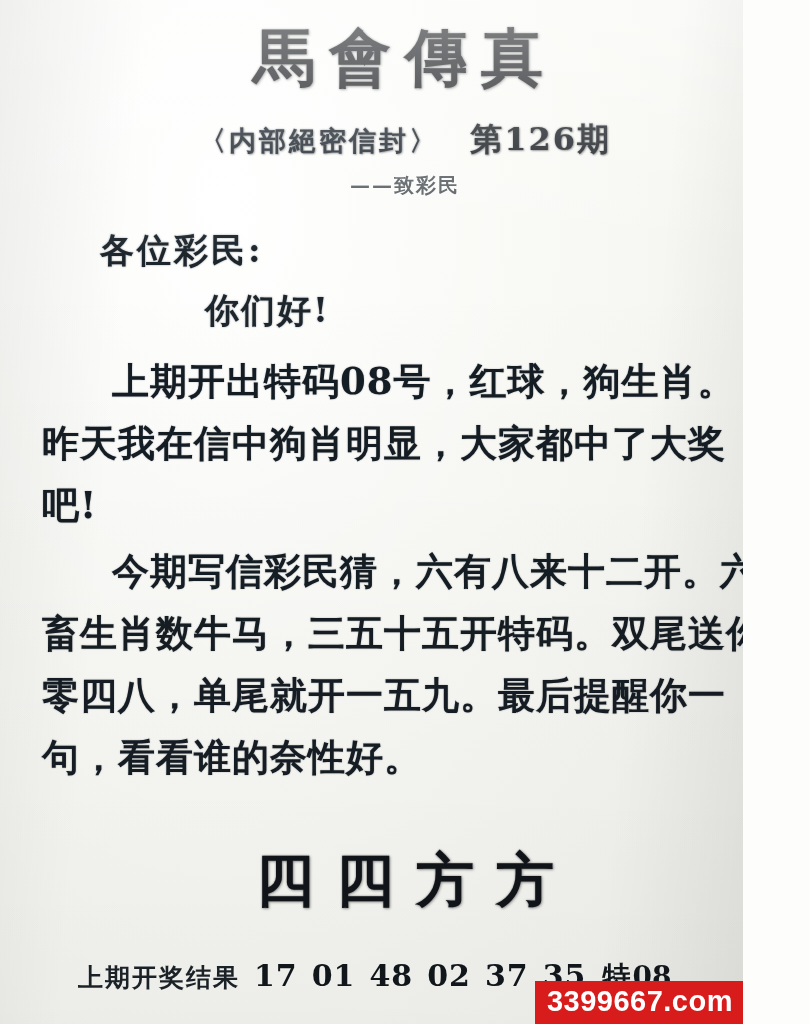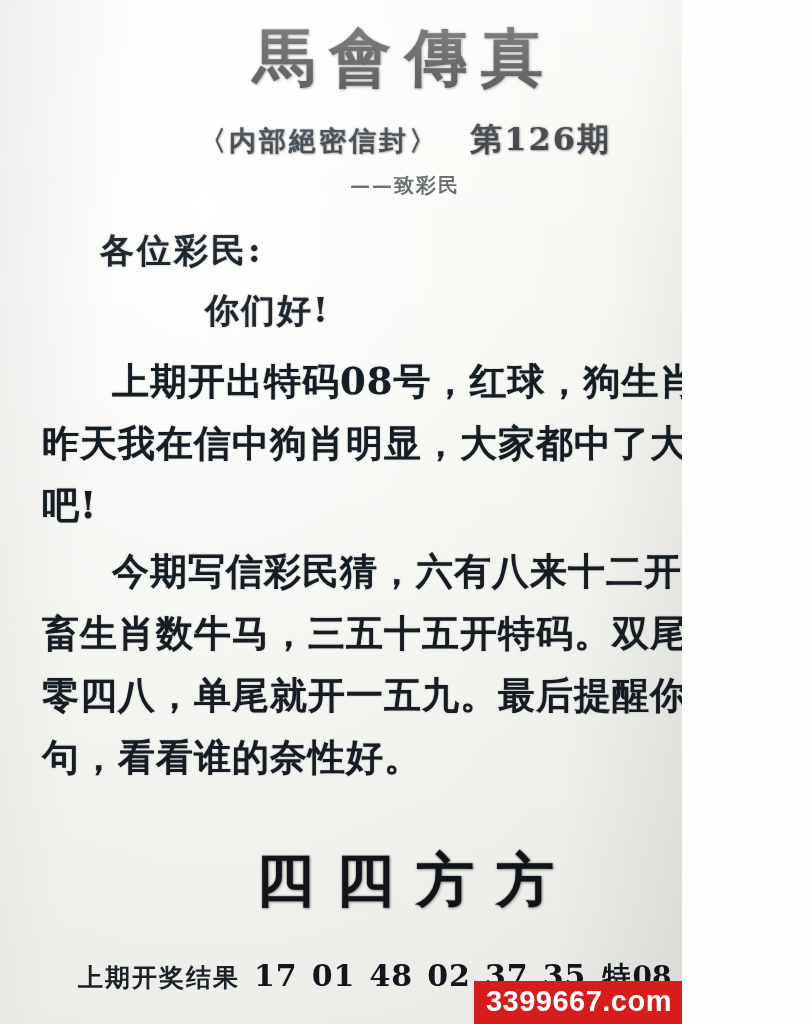--- a/index.html
+++ b/index.html
@@ -8,21 +8,21 @@
   }
   body {
     width: 810px;
     height: 1024px;
     background: #fdfdfb;
     font-family: "DejaVu Sans", sans-serif;
     overflow: hidden;
   }
   .page {
     position: relative;
-    width: 682px;
+    width: 743px;
     height: 1024px;
     background:
       radial-gradient(ellipse at 30% 20%, #ffffff 0%, #f7f7f3 55%, #eeeeea 100%);
     overflow: hidden;
   }
   
   .page:before {
     content: "";
     position: absolute;
     inset: 0;

